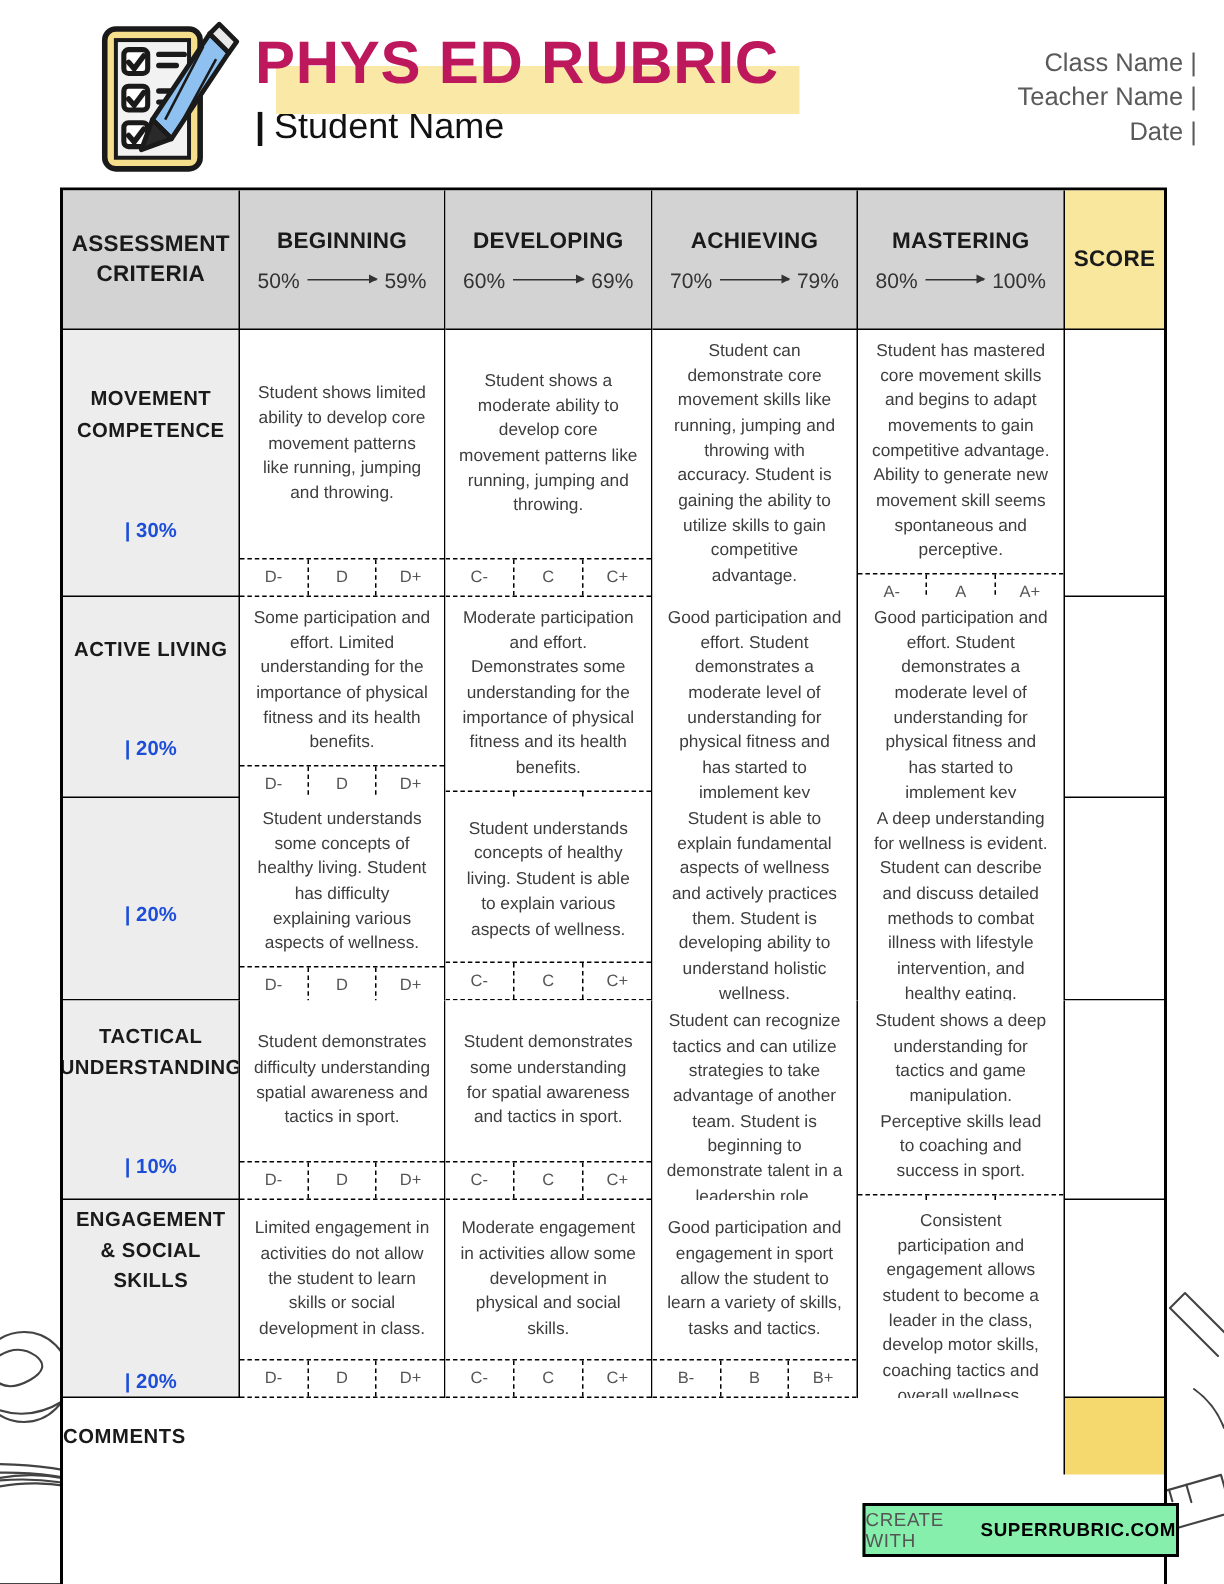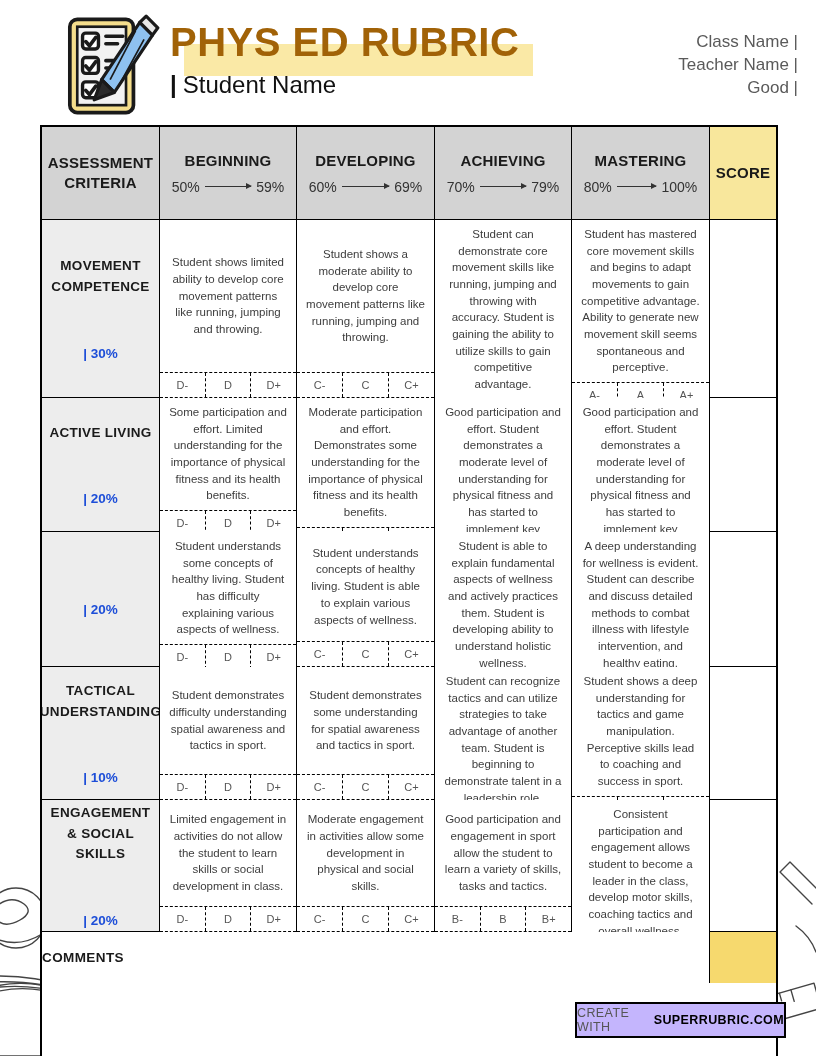--- a/index.html
+++ b/index.html
@@ -3,21 +3,21 @@
 <meta charset="utf-8">
 <style>
   * { margin:0; padding:0; box-sizing:border-box; }
   html,body { background:#fff; }
   body { font-family:"Liberation Sans", sans-serif; }
   .page { position:relative; width:816px; height:1056px; background:#fff; overflow:hidden; }
 
   
   .logo { position:absolute; left:52px; top:14px; width:112px; height:106px; z-index:2; }
   .title-block { position:absolute; left:170px; top:20px; z-index:2; }
-  .title { position:relative; display:inline-block; font-size:40px; font-weight:800; color:#a16207; letter-spacing:.5px; z-index:1; white-space:nowrap; }
+  .title { position:relative; display:inline-block; font-size:40px; font-weight:800; color:#be185d; letter-spacing:.5px; z-index:1; white-space:nowrap; }
   .title .hl { position:absolute; left:14px; right:-14px; top:24px; height:32px; background:#FAE9A6; z-index:-1; }
   .student-line { margin-top:6px; font-size:24px; color:#111; }
   .student-line .pipe { font-weight:800; margin-right:6px; }
   .student-line .name { font-weight:500; }
   .meta { position:absolute; right:18px; top:30px; text-align:right; color:#5a5a5a; font-size:17px; line-height:23px; z-index:2; }
 
   
   .rubric { position:absolute; left:40px; top:125px; width:738px; height:988px;
             border:2px solid #000; background:#fff; z-index:2;
             display:grid;
@@ -43,21 +43,21 @@
   .desc { flex:1; display:flex; align-items:center; justify-content:center; text-align:center; padding:6px 9px; font-size:11.5px; line-height:1.45; color:#3d3d3d; }
   .grades { height:26px; flex:0 0 26px; border-top:1px dashed #000; border-bottom:1px dashed #000; display:flex; }
   .grade { flex:1; border-right:1px dashed #000; display:flex; align-items:center; justify-content:center; font-size:11px; color:#555; }
   .grade:last-child { border-right:none; }
 
   .comments-cell { grid-column:1 / 6; display:flex; align-items:center; justify-content:flex-start; border-bottom:none; }
   .comments-label { font-size:13.5px; font-weight:800; color:#1a1a1a; letter-spacing:.4px; }
   .comments-score { grid-column:6; background:#F6D96E; border-bottom:none; }
 
   
-  .brandbox { position:absolute; left:575px; top:1002px; width:211px; height:36px; border:2px solid #000; background:#c4b5fd;
+  .brandbox { position:absolute; left:575px; top:1002px; width:211px; height:36px; border:2px solid #000; background:#86efac;
               display:flex; align-items:center; justify-content:center; gap:5px; z-index:4; font-size:12.5px; letter-spacing:.4px; }
   .brandbox .cw { color:#555; } .brandbox .brand { font-weight:800; color:#000; }
 
   .doodles { position:absolute; left:0; bottom:0; width:816px; height:200px; z-index:0; pointer-events:none; }
 </style>
 </head>
 <body>
 
 <div class="page">
 
@@ -140,21 +140,21 @@
       <span>PHYS ED RUBRIC</span>
     </div>
     <div class="student-line">
       <span class="pipe">|</span><span class="name">Student Name</span>
     </div>
   </div>
 
   <div class="meta">
     <div>Class Name |</div>
     <div>Teacher Name |</div>
-    <div>Good |</div>
+    <div>Date |</div>
   </div>
 
   <div class="rubric">
 
     <div class="c hcell">
       <div class="hname">ASSESSMENT CRITERIA</div>
     </div>
     <div class="c hcell">
       <div class="hname">BEGINNING</div>
       <div class="range">

